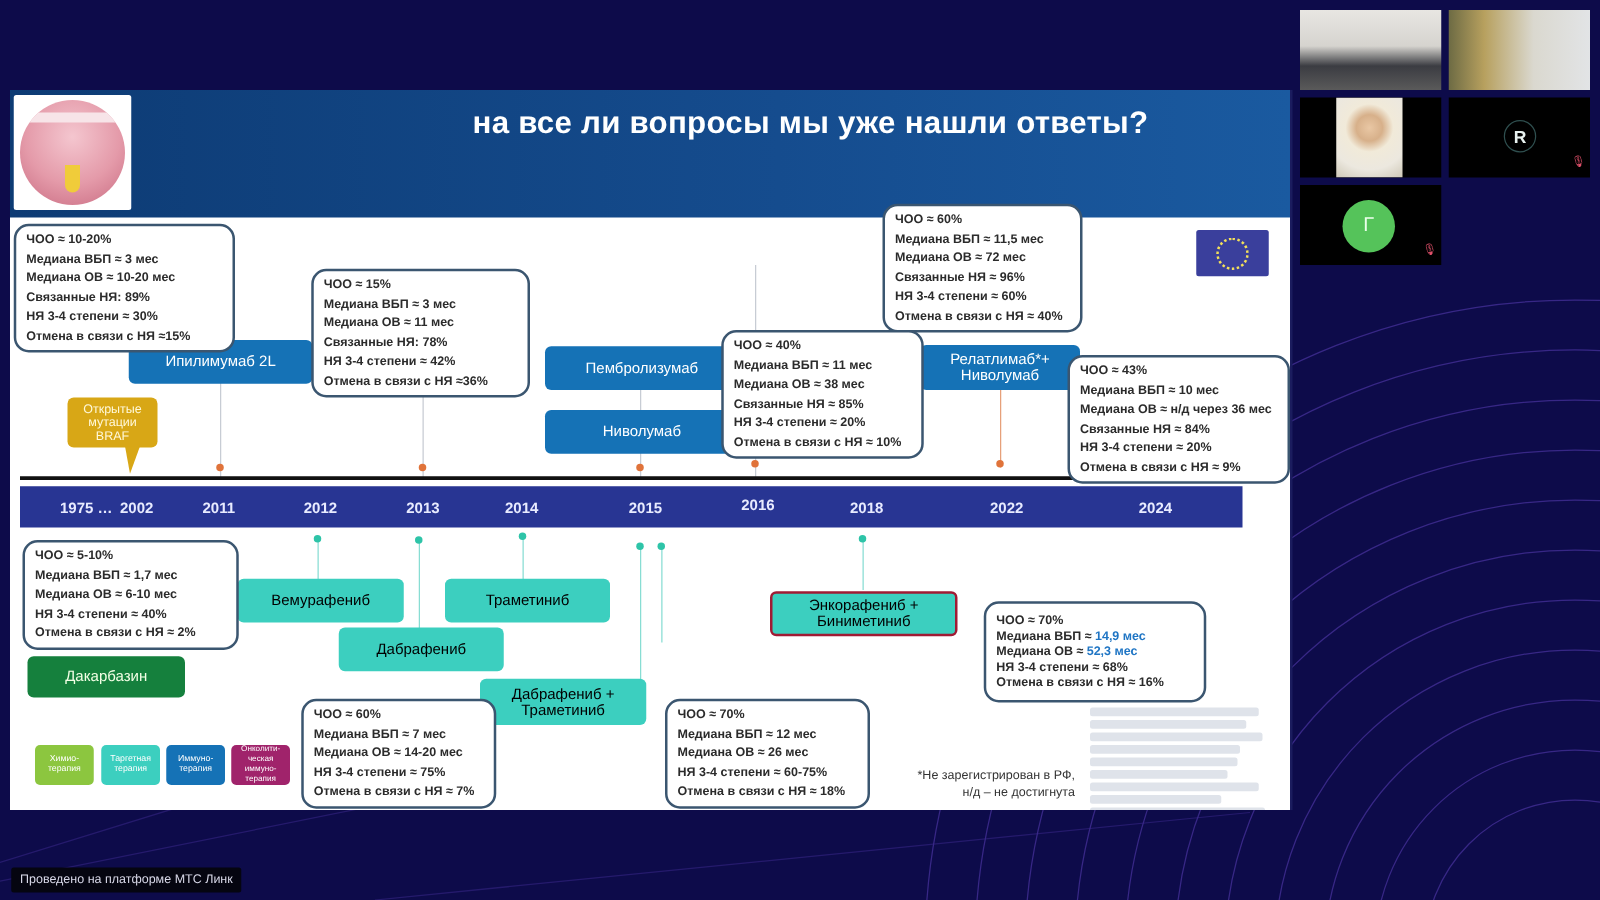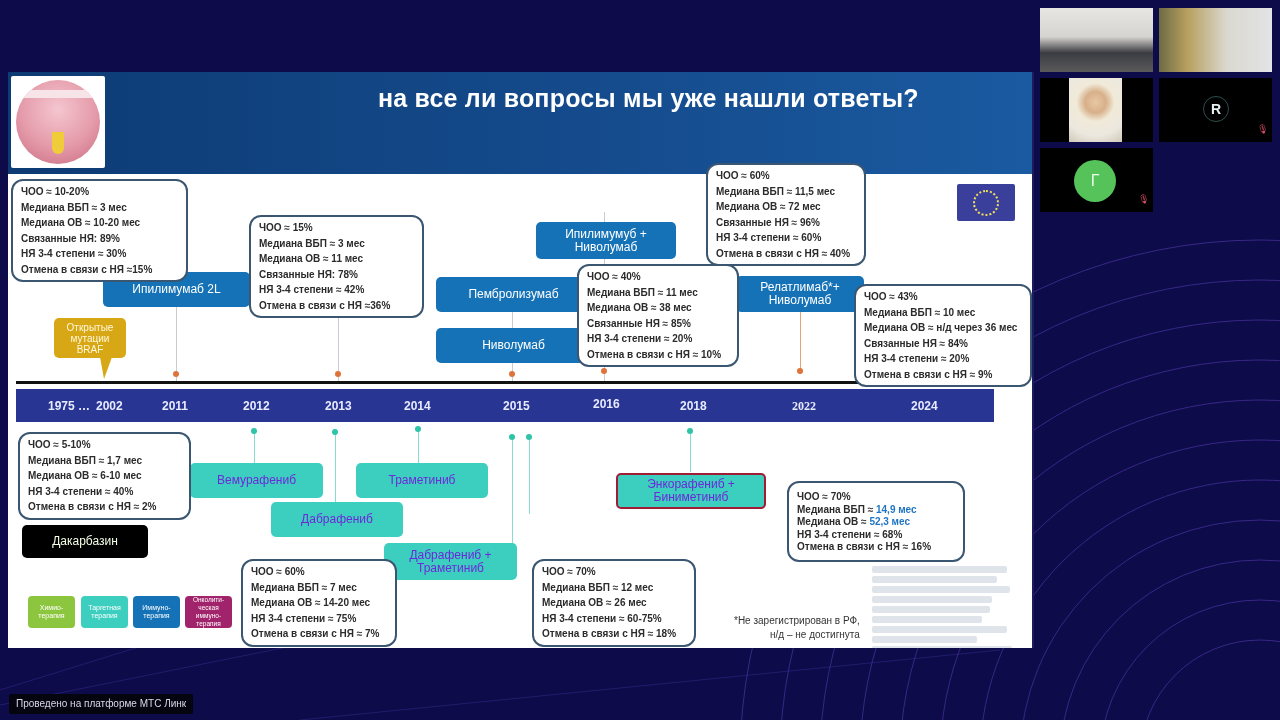--- a/index.html
+++ b/index.html
@@ -50,22 +50,22 @@
     width: 26px; height: 26px; border-radius: 50%;
     border: 2px dotted #f3e05a;
   }
   
   .drug {
     position: absolute; color: #fff; font-size: 12px; text-align: center;
     display: flex; align-items: center; justify-content: center; line-height: 1.05;
     border-radius: 5px; padding: 0 4px;
   }
   .immuno { background: #1572b6; }
-  .target { background: #3ccfbf; color: #6d28d9; }
-  .chemo  { background: #000000; color: #f4ffe6; }
+  .target { background: #3ccfbf; color: #000000; }
+  .chemo  { background: #15803d; color: #f4ffe6; }
   .onco   { background: #a0236b; }
   .braf   { background: #d8a716; color: #fff8d8; font-size: 10px; }
   .red-border { border: 2px solid #a01b34; }
 
   .bubble {
     position: absolute; background: #fff; border: 2.5px solid #3b5670;
     border-radius: 12px; padding: 3px 8px;
     font-size: 10px; font-weight: bold; color: #2b2b2b; line-height: 15.5px;
     white-space: nowrap;
   }
@@ -188,32 +188,31 @@
   <div class="year-bar">
     <span class="year" style="left:32px;">1975 …</span>
     <span class="year" style="left:80px;">2002</span>
     <span class="year" style="left:146px;">2011</span>
     <span class="year" style="left:227px;">2012</span>
     <span class="year" style="left:309px;">2013</span>
     <span class="year" style="left:388px;">2014</span>
     <span class="year" style="left:487px;">2015</span>
     <span class="year" style="left:577px;top:8px;">2016</span>
     <span class="year" style="left:664px;">2018</span>
-    <span class="year" style="left:776px;font-family:Liberation Serif, serif;">2022</span>
+    <span class="year" style="left:776px;">2022</span>
     <span class="year" style="left:895px;">2024</span>
   </div>
 
   <div class="drug braf" style="left:46px;top:246px;width:72px;height:40px;line-height:11px;">Открытые мутации BRAF</div>
   <div class="tail" style="left:92px;top:285px;border-left:4px solid transparent;border-right:8px solid transparent;border-top:22px solid #d8a716;"></div>
 
   <div class="drug immuno" style="left:95px;top:200px;width:147px;height:35px;">Ипилимумаб 2L</div>
   <div class="drug immuno" style="left:258px;top:188px;width:147px;height:35px;">Ипилимумаб 1L</div>
   <div class="drug immuno" style="left:428px;top:205px;width:155px;height:35px;">Пембролизумаб</div>
   <div class="drug immuno" style="left:428px;top:256px;width:155px;height:35px;">Ниволумаб</div>
-  <div class="drug immuno" style="left:528px;top:150px;width:140px;height:37px;">Ипилимумуб + Ниволумаб</div>
   <div class="drug immuno" style="left:728px;top:204px;width:128px;height:36px;">Релатлимаб*+ Ниволумаб</div>
 
   <div class="bubble" style="left:3px;top:107px;width:177px;">
     <div>ЧОО ≈ 10-20%</div>
     <div>Медиана ВБП ≈ 3 мес</div>
     <div>Медиана ОВ ≈ 10-20 мес</div>
     <div>Связанные НЯ: 89%</div>
     <div>НЯ 3-4 степени ≈ 30%</div>
     <div>Отмена в связи с НЯ ≈15%</div>
   </div>

